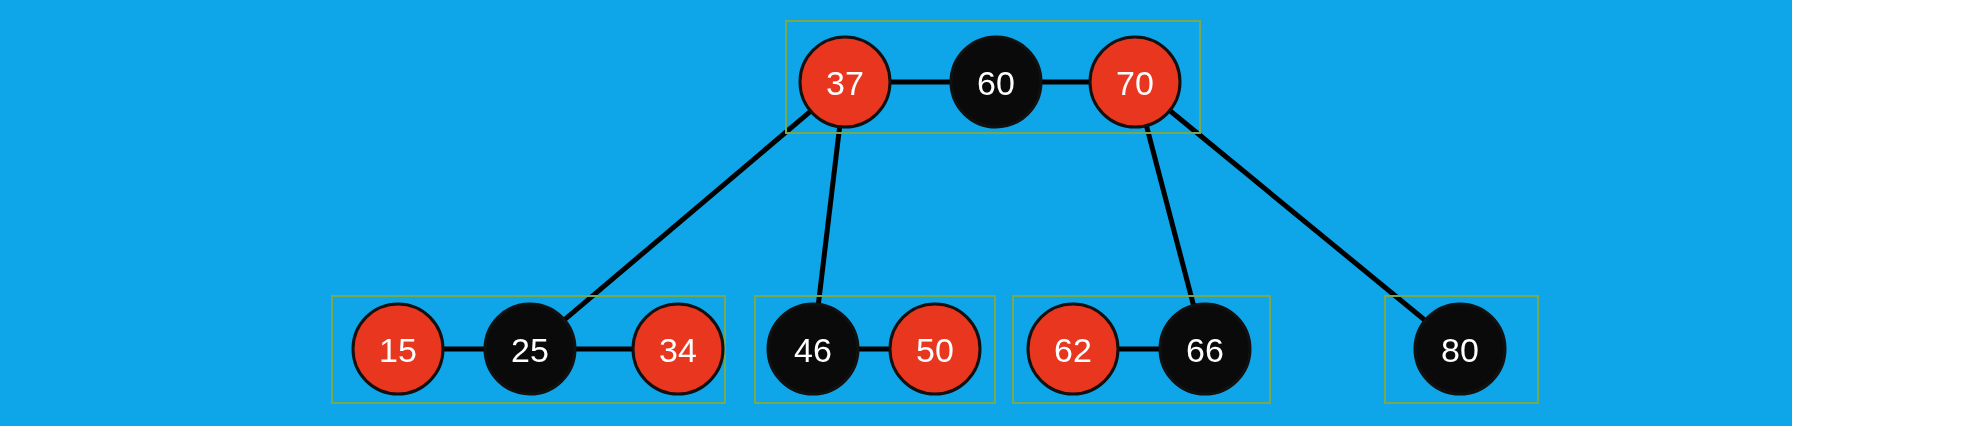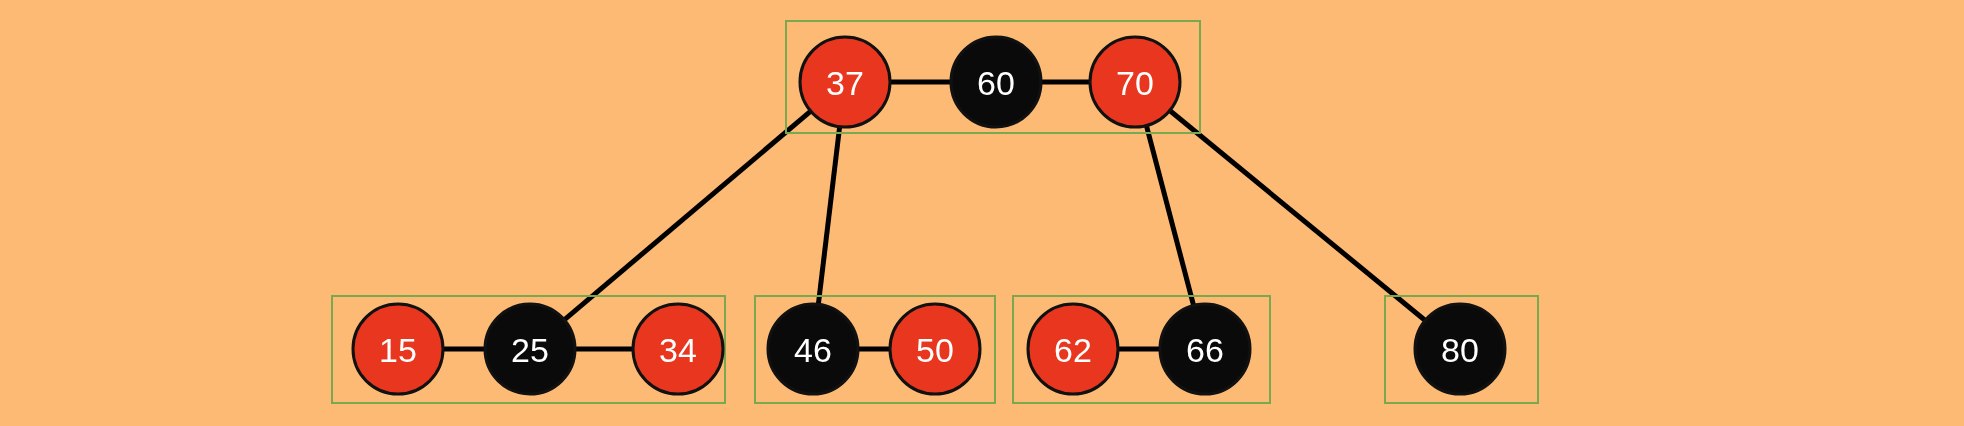--- a/index.html
+++ b/index.html
@@ -8,23 +8,23 @@
     background: #ffffff;
   }
   body {
     width: 1964px;
     height: 426px;
     font-family: "Liberation Sans", sans-serif;
     overflow: hidden;
   }
   #canvas-wrap {
     position: relative;
-    width: 1964px;
+    width: 1792px;
     height: 426px;
-    background: #fdba74;
+    background: #0ea5e9;
   }
   #tree-svg {
     position: absolute;
     left: 0;
     top: 0;
     width: 1964px;
     height: 426px;
     display: block;
   }
   .node-label {

